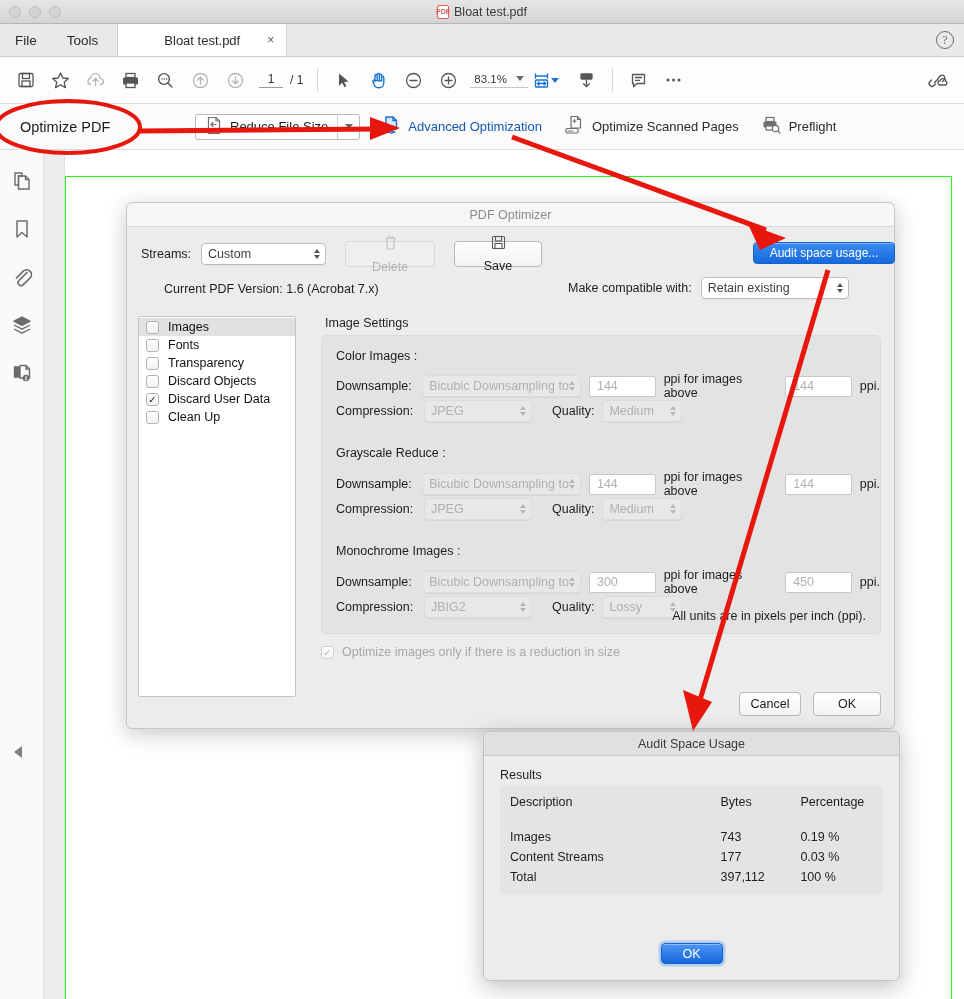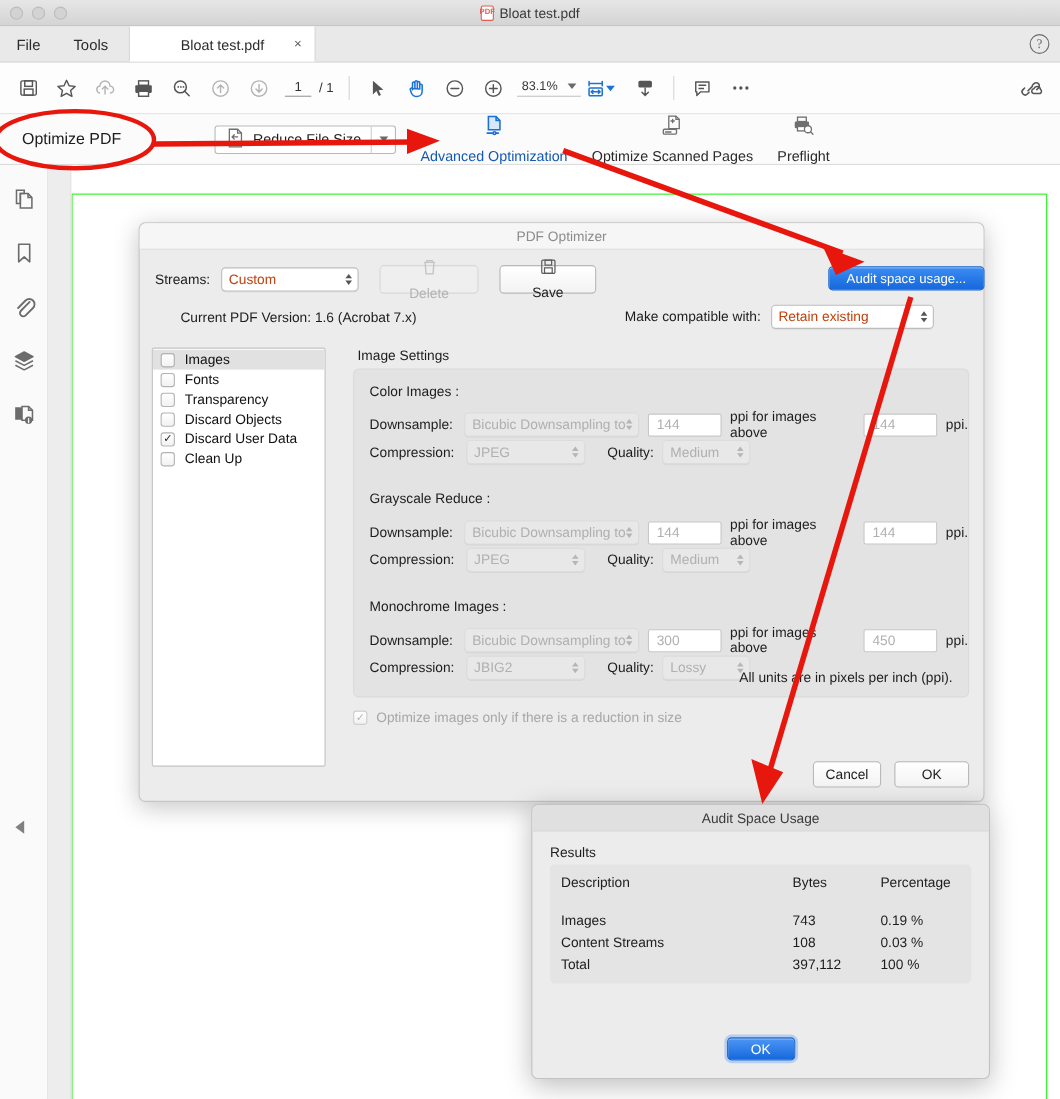--- a/index.html
+++ b/index.html
@@ -90,21 +90,21 @@
   .opt-title { font-size: 14.5px; color: #1d1d1d; margin-left: 20px; width: 175px; }
   .splitbtn {
     display: flex; align-items: stretch; height: 26px;
     border: 1px solid #b9b9b9; border-radius: 3px; background: #fff;
   }
   .splitbtn .sbmain { display:flex; align-items:center; gap:7px; padding: 0 9px;
                       font-size: 13px; color: #1d1d1d; }
   .splitbtn .sbarrow { width: 22px; border-left: 1px solid #cfcfcf;
                        display:flex;align-items:center;justify-content:center; }
   .optlink { display: flex; align-items: center; gap: 7px; margin-left: 22px;
-             font-size: 13px; color: #2b2b2b; flex-direction: column; }
+             font-size: 13px; color: #2b2b2b; }
   .optlink.lk { color: #1458b4; }
 
   
   .rail {
     position: absolute; left: 0; top: 150px; width: 44px; bottom: 0;
     background: #fafafa; border-right: 1px solid #dddddd;
     display: flex; flex-direction: column; align-items: center;
     padding-top: 20px; gap: 22px;
   }
   .rail .ri { color: #6c6c6c; }
@@ -142,21 +142,21 @@
     border-radius: 6px 6px 0 0;
     display:flex; align-items:center; justify-content:center;
     font-size: 12.5px; color: #8c8c8c;
   }
   .row { display: flex; align-items: center; }
   .lbl { font-size: 12.5px; color: #1d1d1d; }
   .lbl.dim { color: #a7a7a7; }
   .popup {
     height: 22px; background: #fff; border: 1px solid #bdbdbd; border-radius: 4px;
     display: flex; align-items: center; padding: 0 6px;
-    font-size: 12.5px; color: #c2410c; position: relative;
+    font-size: 12.5px; color: #404040; position: relative;
     box-shadow: 0 1px 0 rgba(0,0,0,0.05);
   }
   .popup.disabled { background: #e8e8e8; border-color: #dcdcdc; color: #b0b0b0; }
   .popup .stepper {
     position:absolute; right: 5px; top: 50%; transform: translateY(-50%);
     display:flex; flex-direction:column; align-items:center; gap:2px; line-height:0;
   }
   .stepper i { display:block; width:0;height:0;border-left:3.5px solid transparent;
                border-right:3.5px solid transparent; }
   .stepper i.up { border-bottom: 4.5px solid #555; }
@@ -699,21 +699,21 @@
             </tr>
           </thead>
           <tbody>
             <tr>
               <td>Images</td>
               <td>743</td>
               <td>0.19 %</td>
             </tr>
             <tr>
               <td>Content Streams</td>
-              <td>108</td>
+              <td>177</td>
               <td>0.03 %</td>
             </tr>
             <tr>
               <td>Total</td>
               <td>397,112</td>
               <td>100 %</td>
             </tr>
           </tbody>
         </table>
       </div>

